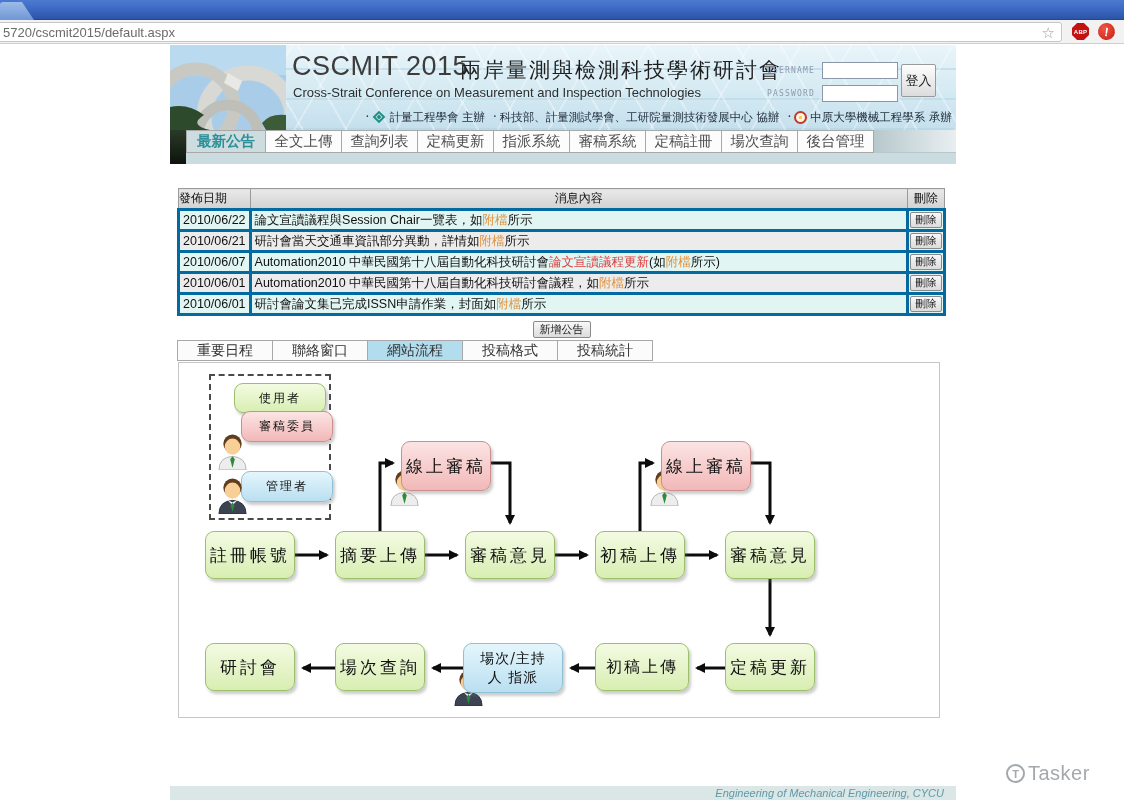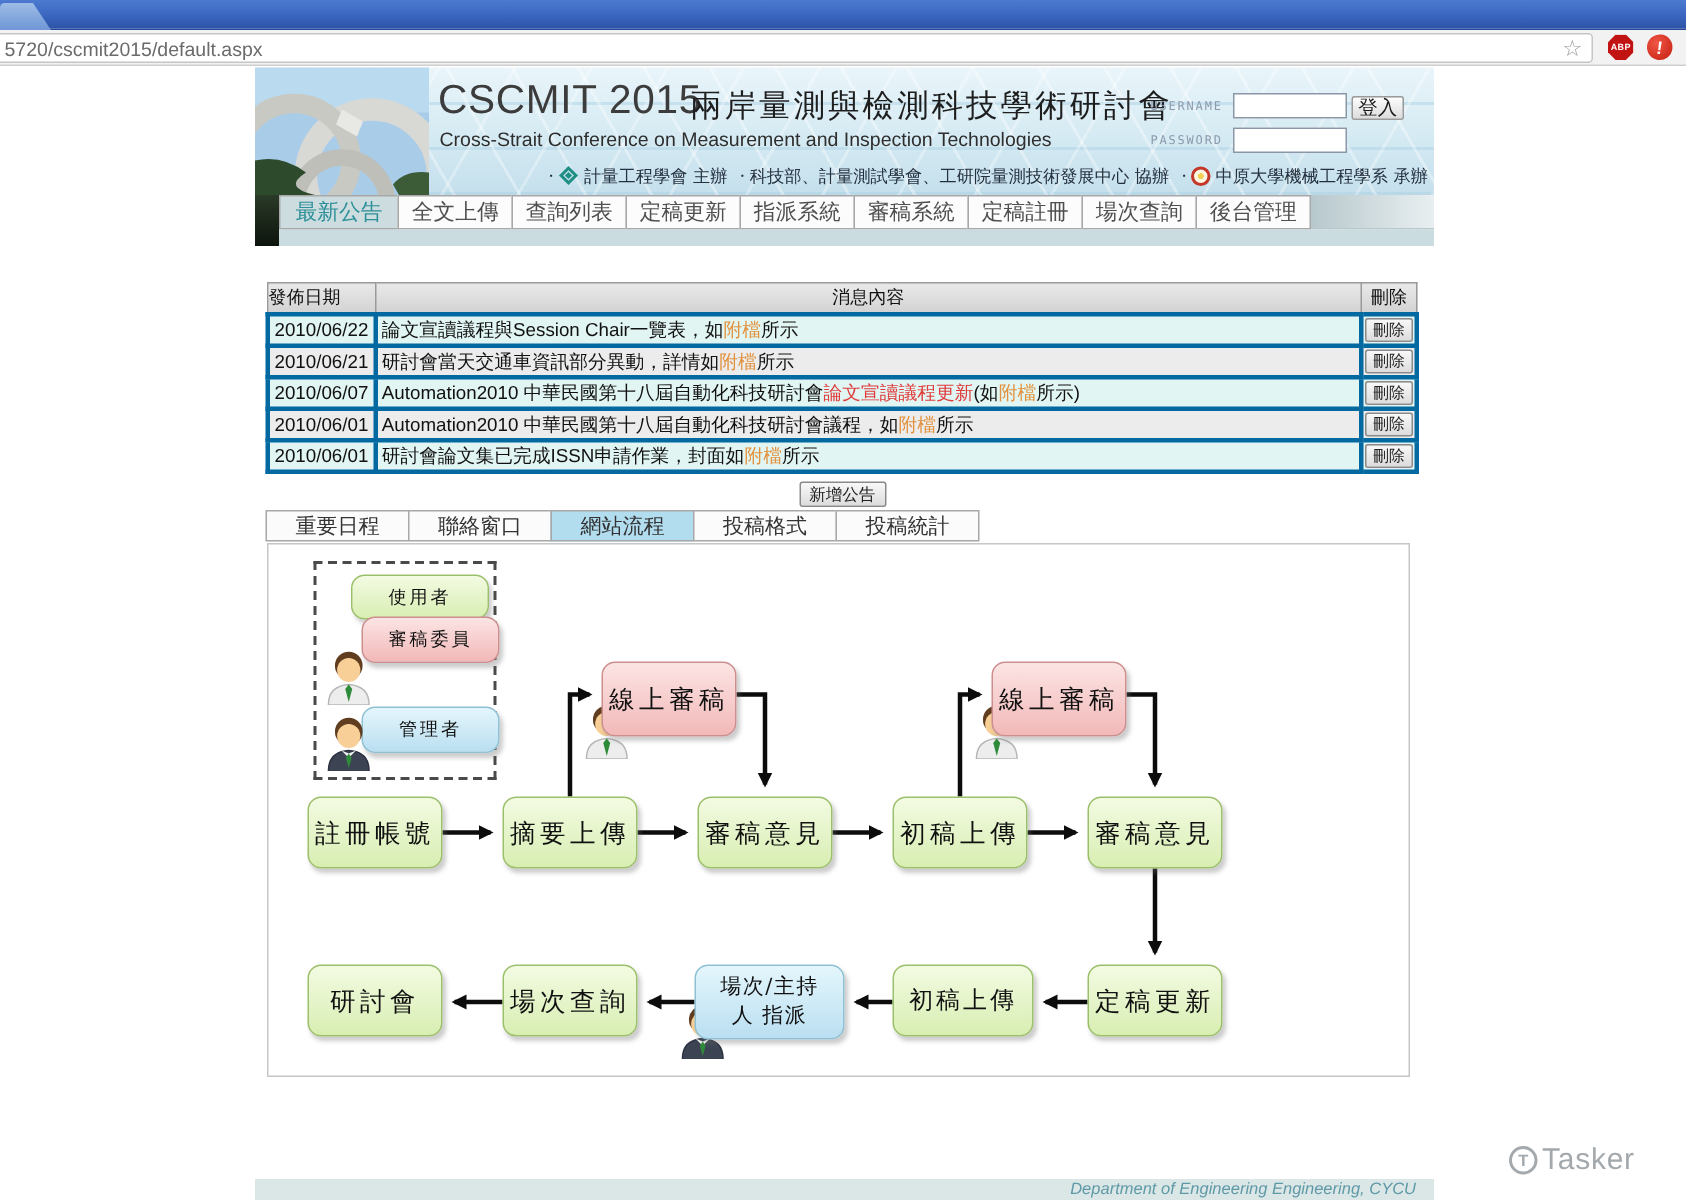--- a/index.html
+++ b/index.html
@@ -35,37 +35,37 @@
   #photo { left:170px; top:45px; width:116px; height:85px; }
   #photo-corner { left:170px; top:130px; width:16px; height:34px;
     background:linear-gradient(180deg,#2a3a28,#0d140c); }
   #acronym { left:292px; top:51px; font-size:27px; color:#3c3c3c; letter-spacing:.5px; }
   #titlezh { left:460px; top:56px; font-size:21px; color:#1e1e1e; font-family:"DejaVu Serif",serif; letter-spacing:2px; }
   #subtitle { left:293px; top:85px; font-size:13px; color:#2e2e2e; }
   .loglabel { font-size:8px; color:#8d9aae; letter-spacing:1.2px; font-family:"DejaVu Sans Mono",monospace; }
   #userlabel { left:767px; top:66px; } #passlabel { left:767px; top:89px; }
   .loginput { width:76px; height:17px; border:1px solid #8b97a6; background:#fff; font-size:11px; padding:0 3px; }
   #userinput { left:822px; top:62px; } #passinput { left:822px; top:85px; }
-  #loginbtn { left:901px; top:64px; width:35px; height:16px;
+  #loginbtn { left:901px; top:64px; width:35px; height:33px;
     background:linear-gradient(180deg,#fdfdfd,#dcdcdc); border:1px solid #9a9a9a; border-radius:2px;
     font-size:13px; color:#1a1a1a; display:flex; align-items:center; justify-content:center; cursor:pointer;
     font-family:Liberation Sans, sans-serif; }
   #organizers { left:286px; top:107px; width:666px; height:20px; display:flex; align-items:center;
     justify-content:flex-end; gap:8px; font-size:11.5px; color:#24313f;
     font-family:"DejaVu Serif",serif; white-space:nowrap; }
   .orgitem { display:flex; align-items:center; gap:3px; }
   .dot { color:#24313f; font-size:12px; }
   #emblem { width:13px; height:13px; border-radius:50%; border:2.5px solid #c53728;
     background:radial-gradient(circle,#f3d253 0 30%,#fdf6e0 31% 100%); }
 
   
   #navrow { left:186px; top:130px; width:770px; height:23px; display:flex; }
   .navtab { width:77px; height:23px; background:#fcfcfc; border:1px solid #a8a8a8; margin-left:-1px;
     display:flex; align-items:center; justify-content:center; font-size:14.5px; color:#4f4f4f; cursor:pointer; }
-  .navtab:first-child { margin-left:0; width:80px; }
+  .navtab:first-child { margin-left:0; width:80px;font-weight:bold; }
   .navtab.active { background:#ccdcdf; color:#2e9099; border-color:#a8a8a8; }
   #navfill { flex:1; background:linear-gradient(90deg,#b7c8cc,#e9eff1); border-bottom:1px solid #b7c8cc; }
   #navband { left:186px; top:153px; width:770px; height:11px; background:#cbdce0; }
 
   
   #news { left:177px; top:188px; width:769px; border-collapse:collapse; }
   #news th { height:15px; background:linear-gradient(180deg,#e9e9e9,#d2d2d2); border:1px solid #9a9a9a;
     font-size:12px; font-weight:normal; color:#111; }
   #news td { height:19px; border:3px solid #0369a1; font-size:12.5px; color:#111; padding:0 3px; }
   #news .c-date { width:66px; text-align:left; white-space:nowrap; }
@@ -297,19 +297,19 @@
     <div class="fbox green main" style="left:416px;top:168px;">初稿上傳</div>
     <div class="fbox green main" style="left:546px;top:168px;">審稿意見</div>
     <div class="fbox green main" style="left:26px;top:280px;">研討會</div>
     <div class="fbox green main" style="left:156px;top:280px;">場次查詢</div>
     <div class="fbox blue" style="left:284px;top:280px;width:100px;height:50px;font-size:14px;letter-spacing:1px;padding:3px 10px;line-height:1.35;">場次/主持人 指派</div>
     <div class="fbox green main" style="left:416px;top:280px;width:94px;font-size:16px;letter-spacing:2px;">初稿上傳</div>
     <div class="fbox green main" style="left:546px;top:280px;">定稿更新</div>
   </div>
 
   <div class="abs" id="footer">
-    <span id="footertext">Department of Engineering Engineering, CYCU</span>
+    <span id="footertext">Engineering of Mechanical Engineering, CYCU</span>
   </div>
   <div class="abs" id="wm">
     <span id="wmicon">T</span>
     <span id="wmlabel">Tasker</span>
   </div>
 </div>
 
 </body></html>

